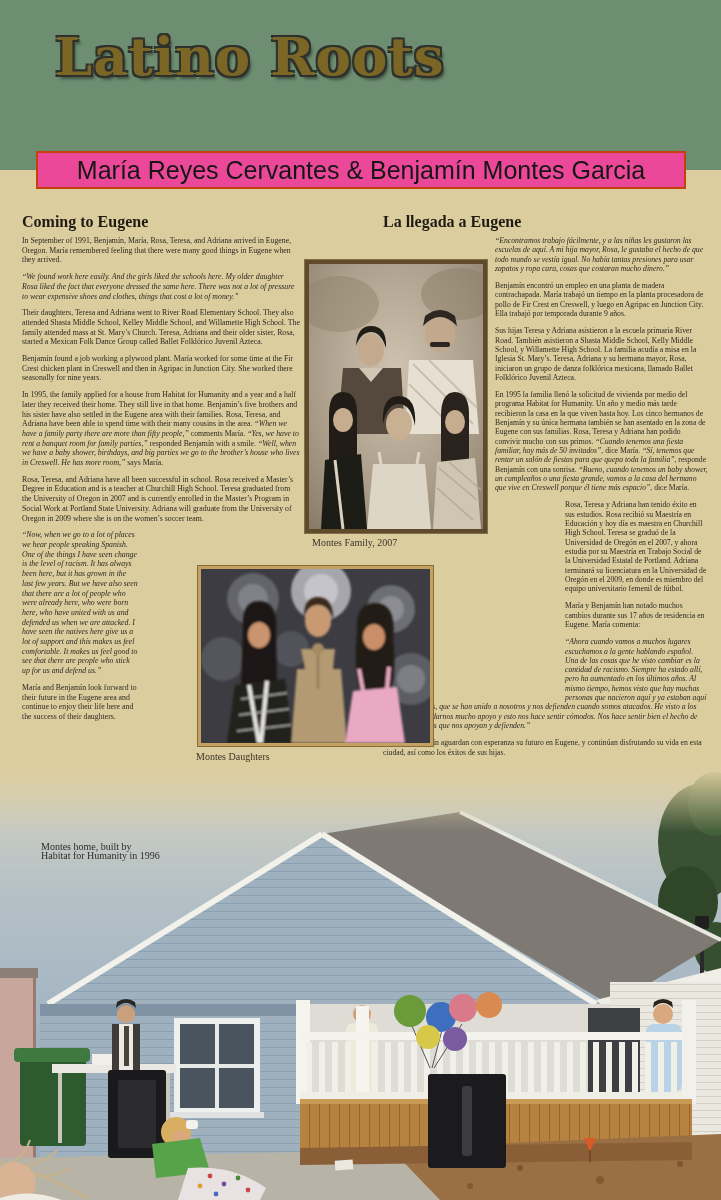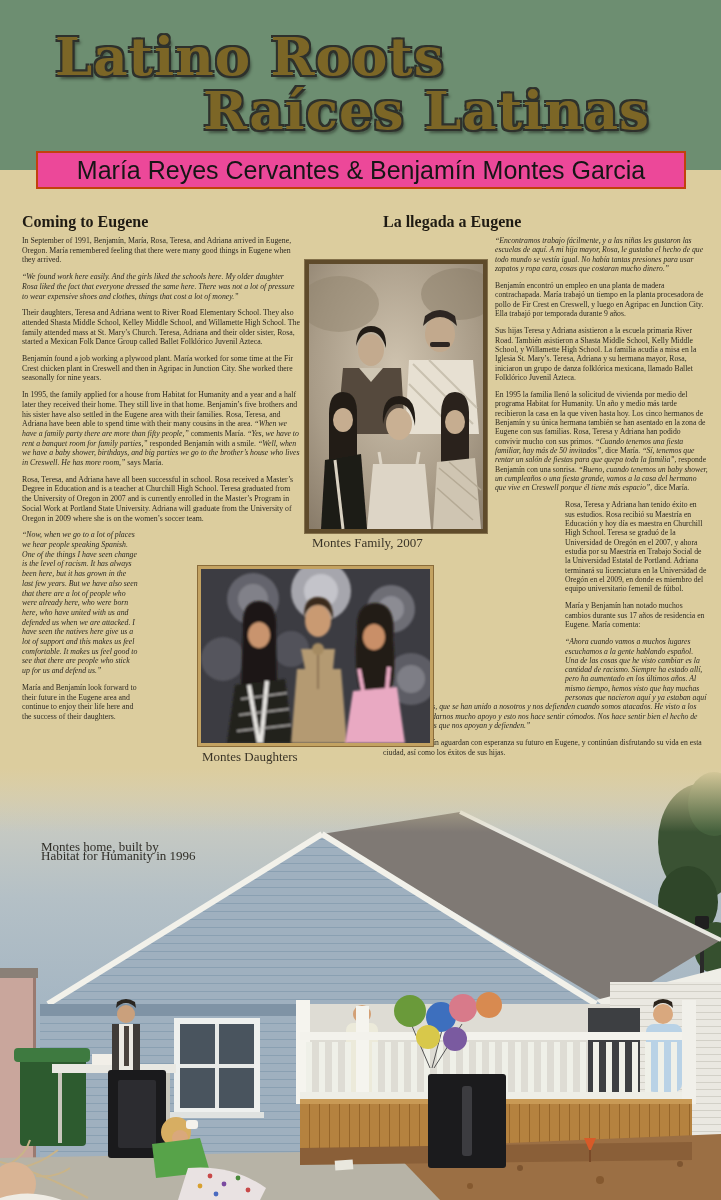--- a/index.html
+++ b/index.html
@@ -29,38 +29,37 @@
   .sp-fam-left{width:56px;height:278px;margin-top:22px;}
   .sp-dau-left{width:162px;height:185px;margin-top:2px;}
   .sp-fam-right{width:112px;height:290px;margin-top:22px;}
   .sp-dau-right{width:70px;height:198px;margin-top:2px;}
   
   .photo{position:absolute;box-sizing:border-box;z-index:2;}
   .photo-family{left:305px;top:260px;width:182px;height:273px;border:4px solid #5f4b2b;
                 box-shadow:0 0 0 1px #83704a;background:#9d9183;}
   .photo-daughters{left:198px;top:566px;width:235px;height:180px;border:3px solid #c3a261;
                    box-shadow:0 0 0 1px #8a6c3a;background:#3a3a40;}
-  .caption{position:absolute;font-size:13px;line-height:9px;color:#3a3427;z-index:3;}
+  .caption{position:absolute;font-size:10px;line-height:9px;color:#3a3427;z-index:3;}
   .cap-family{left:312px;top:538px;}
-  .cap-daughters{left:202px;top:752px;}
+  .cap-daughters{left:196px;top:752px;}
   
   .house{position:absolute;left:0;top:768px;width:721px;height:432px;z-index:1;}
   .house svg{display:block;}
   .blend{position:absolute;left:0;top:768px;width:721px;height:64px;z-index:2;
          background:linear-gradient(#dccd9e 0%, rgba(220,205,158,0) 100%);pointer-events:none;}
   .cap-home{left:41px;top:842px;color:#2f2d26;}
 </style>
 </head>
 <body>
 
 <div class="page">
 
   <div class="header">
     <div class="title l1">Latino Roots</div>
-    <div class="title l2">Raíces Latinas</div>
   </div>
   <div class="banner">
     <span>María Reyes Cervantes &amp; Benjamín Montes Garcia</span>
   </div>
 
   <div class="col col-left">
     <h3>Coming to Eugene</h3>
     <div class="fl-r sp-fam-left"></div>
     <p>In September of 1991, Benjamín, María, Rosa, Teresa, and Adriana arrived in Eugene, Oregon. María remembered feeling that there were many good things in Eugene when they arrived.</p>
     <p class="q">“We found work here easily. And the girls liked the schools here. My older daughter Rosa liked the fact that everyone dressed the same here. There was not a lot of pressure to wear expensive shoes and clothes, things that cost a lot of money.”</p>

